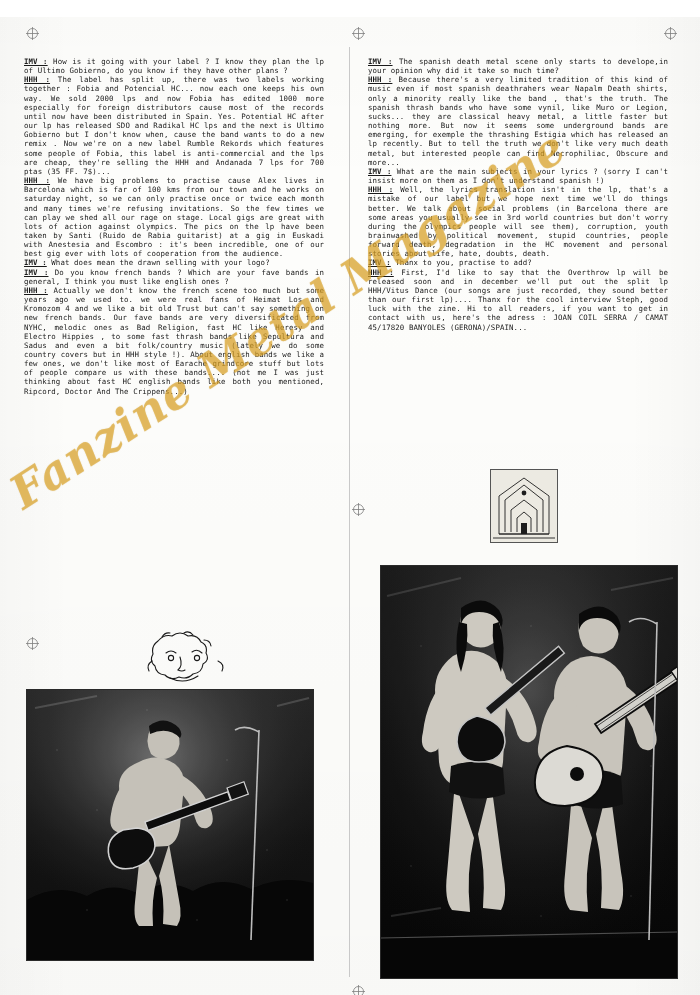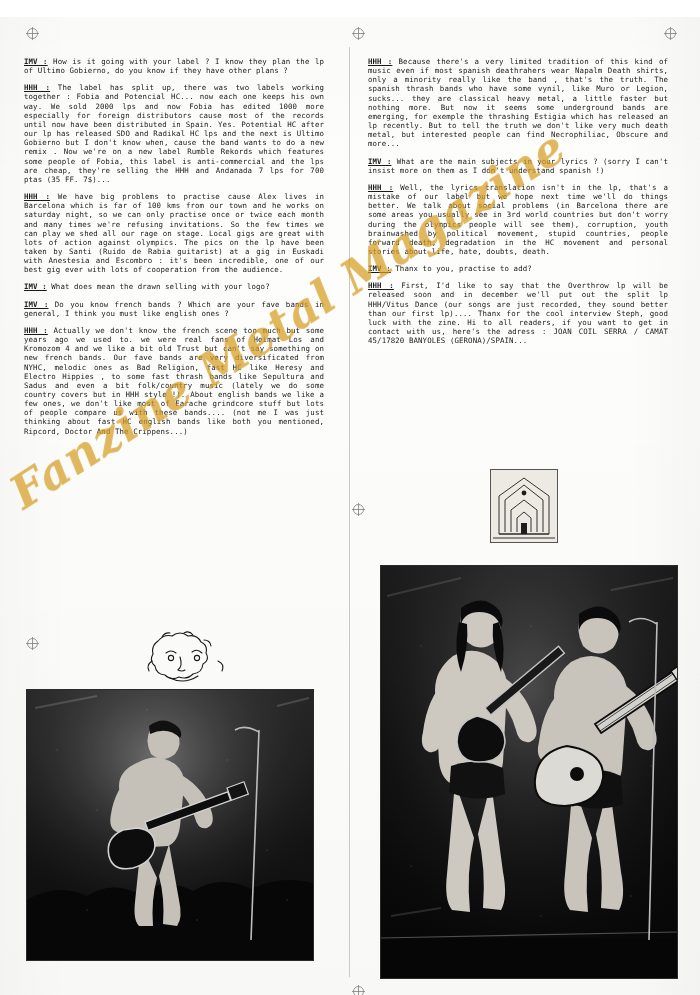--- a/index.html
+++ b/index.html
@@ -53,21 +53,21 @@
     font-size: 7.4px;
     line-height: 9.15px;
     color: #1a1a1a;
     text-align: justify;
     letter-spacing: 0.1px;
   }
   .col-left  { left: 24px; }
   .col-right { left: 368px; }
 
   .qa { margin: 0 0 0 0; }
-  .qa + .qa { margin-top: 8px; }
+  .qa + .qa { margin-top: 0px; }
   .spk {
     text-decoration: underline;
     font-weight: bold;
   }
 
   
   .divider {
     position: absolute;
     left: 349px;
     top: 30px;
@@ -196,20 +196,21 @@
   <div class="col col-left">
     <p class="qa"><span class="spk">IMV :</span><span> How is it going with your label ? I know they plan the lp of Ultimo Gobierno, do you know if they have other plans ?</span></p>
     <p class="qa"><span class="spk">HHH :</span><span> The label has split up, there was two labels working together : Fobia and Potencial HC... now each one keeps his own way. We sold 2000 lps and now Fobia has edited 1000 more especially for foreign distributors cause most of the records until now have been distributed in Spain. Yes. Potential HC after our lp has released SDO and Radikal HC lps and the next is Ultimo Gobierno but I don't know when, cause the band wants to do a new remix . Now we're on a new label Rumble Rekords which features some people of Fobia, this label is anti-commercial and the lps are cheap, they're selling the HHH and Andanada 7 lps for 700 ptas (35 FF. 7$)...</span></p>
     <p class="qa"><span class="spk">HHH :</span><span> We have big problems to practise cause Alex lives in Barcelona which is far of 100 kms from our town and he works on saturday night, so we can only practise once or twice each month and many times we're refusing invitations. So the few times we can play we shed all our rage on stage. Local gigs are great with lots of action against olympics. The pics on the lp have been taken by Santi (Ruido de Rabia guitarist) at a gig in Euskadi with Anestesia and Escombro : it's been incredible, one of our best gig ever with lots of cooperation from the audience.</span></p>
     <p class="qa"><span class="spk">IMV :</span><span> What does mean the drawn selling with your logo?</span></p>
     <p class="qa"><span class="spk">IMV :</span><span> Do you know french bands ? Which are your fave bands in general, I think you must like english ones ?</span></p>
     <p class="qa"><span class="spk">HHH :</span><span> Actually we don't know the french scene too much but some years ago we used to. we were real fans of Heimat Los and Kromozom 4 and we like a bit old Trust but can't say something on new french bands. Our fave bands are very diversificated from NYHC, melodic ones as Bad Religion, fast HC like Heresy and Electro Hippies , to some fast thrash bands like Sepultura and Sadus and even a bit folk/country music (lately we do some country covers but in HHH style !). About english bands we like a few ones, we don't like most of Earache grindcore stuff but lots of people compare us with these bands.... (not me I was just thinking about fast HC english bands like both you mentioned, Ripcord, Doctor And The Crippens...)</span></p>
   </div>
 
   <div class="col col-right">
+    <p class="qa"><span class="spk">IMV :</span><span> The spanish death metal scene only starts to develope,in your opinion why did it take so much time?</span></p>
     <p class="qa"><span class="spk">HHH :</span><span> Because there's a very limited tradition of this kind of music even if most spanish deathrahers wear Napalm Death shirts, only a minority really like the band , that's the truth. The spanish thrash bands who have some vynil, like Muro or Legion, sucks... they are classical heavy metal, a little faster but nothing more. But now it seems some underground bands are emerging, for exemple the thrashing Estigia which has released an lp recently. But to tell the truth we don't like very much death metal, but interested people can find Necrophiliac, Obscure and more...</span></p>
     <p class="qa"><span class="spk">IMV :</span><span> What are the main subjects in your lyrics ? (sorry I can't insist more on them as I don't understand spanish !)</span></p>
     <p class="qa"><span class="spk">HHH :</span><span> Well, the lyrics translation isn't in the lp, that's a mistake of our label but we hope next time we'll do things better. We talk about social problems (in Barcelona there are some areas you usually see in 3rd world countries but don't worry during the olympics people will see them), corruption, youth brainwashed by political movement, stupid countries, people forward death, degradation in the HC movement and personal stories about life, hate, doubts, death.</span></p>
     <p class="qa"><span class="spk">IMV :</span><span> Thanx to you, practise to add?</span></p>
     <p class="qa"><span class="spk">HHH :</span><span> First, I'd like to say that the Overthrow lp will be released soon and in december we'll put out the split lp HHH/Vitus Dance (our songs are just recorded, they sound better than our first lp).... Thanx for the cool interview Steph, good luck with the zine. Hi to all readers, if you want to get in contact with us, here's the adress : JOAN COIL SERRA / CAMAT 45/17820 BANYOLES (GERONA)/SPAIN...</span></p>
   </div>
 
   <div class="photo" id="photo-flyer">
     <svg width="66" height="72" viewBox="0 0 66 72">
       <rect width="66" height="72" fill="#eceae2"></rect>

